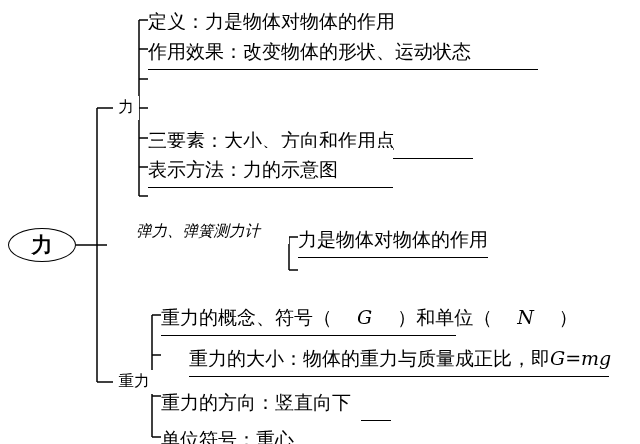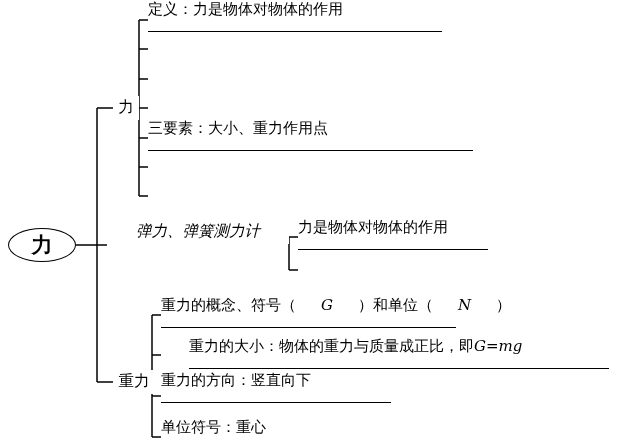--- a/index.html
+++ b/index.html
@@ -49,27 +49,27 @@
   .lvl2 {
     font-size: 15.5px;
     display: flex;
     align-items: center;
     justify-content: center;
     text-align: center;
     background: #fff;
   }
   
   .leaf {
-    font-size: 15px;
+    font-size: 19px;
     display: flex;
     align-items: flex-end;
-    padding-bottom: 14px;
+    padding-bottom: 8px;
     border-bottom: 1.4px solid #000;
     background: #fff;
-    height: 32px;
+    height: 40px;
   }
   .leaf span.ital {
     font-style: italic;
     font-family: "DejaVu Serif", serif;
   }
   svg line, svg path {
     stroke: #000;
     stroke-width: 1.5;
     fill: none;
   }
@@ -109,26 +109,28 @@
     <line x1="152" y1="355" x2="161" y2="355"></line>
     <line x1="152" y1="396" x2="161" y2="396"></line>
     <line x1="152" y1="437" x2="161" y2="437"></line>
   </svg>
 
   <div class="node root">力</div>
 
   <div class="node lvl2" style="left:113px; top:96px; width:26px; height:24px;">力</div>
 
   <div class="node leaf" style="left:148px; top:0px; width:294px;">定义：力是物体对物体的作用</div>
-  <div class="node leaf" style="left:148px; top:119px; width:325px;">三要素：大小、重力作用点</div>
+  <div class="node leaf" style="left:148px; top:30px; width:390px;">作用效果：改变物体的形状、运动状态</div>
+  <div class="node leaf" style="left:148px; top:119px; width:325px;">三要素：大小、方向和作用点</div>
+  <div class="node leaf" style="left:148px; top:148px; width:245px;">表示方法：力的示意图</div>
 
   <div class="node lvl2" style="left:107px; top:220px; width:182px; height:24px;font-style:italic;">弹力、弹簧测力计</div>
 
   <div class="node leaf" style="left:298px; top:218px; width:190px;">力是物体对物体的作用</div>
 
   <div class="node lvl2" style="left:113px; top:370px; width:42px; height:24px;">重力</div>
 
   <div class="node leaf" style="left:161px; top:296px; width:295px;gap:25px;">重力的概念、符号（<span class="ital">G</span>）和单位（<span class="ital">N</span>）</div>
   <div class="node leaf" style="left:161px; top:337px; width:420px;margin-left:28px;">重力的大小：物体的重力与质量成正比，即<span class="ital">G=mg</span></div>
-  <div class="node leaf" style="left:161px; top:371px; width:230px;">重力的方向：竖直向下</div>
+  <div class="node leaf" style="left:161px; top:381px; width:230px;">重力的方向：竖直向下</div>
   <div class="node leaf" style="left:161px; top:418px; width:200px;">单位符号：重心</div>
 
 </div>
 
 </body></html>

